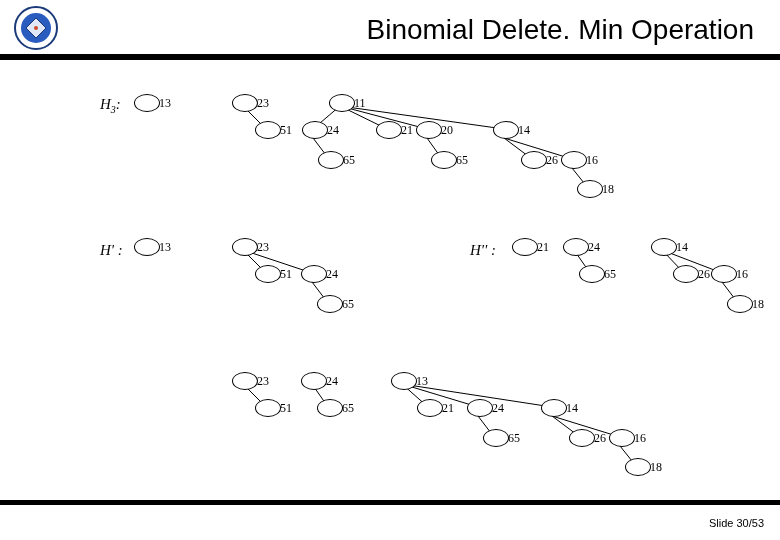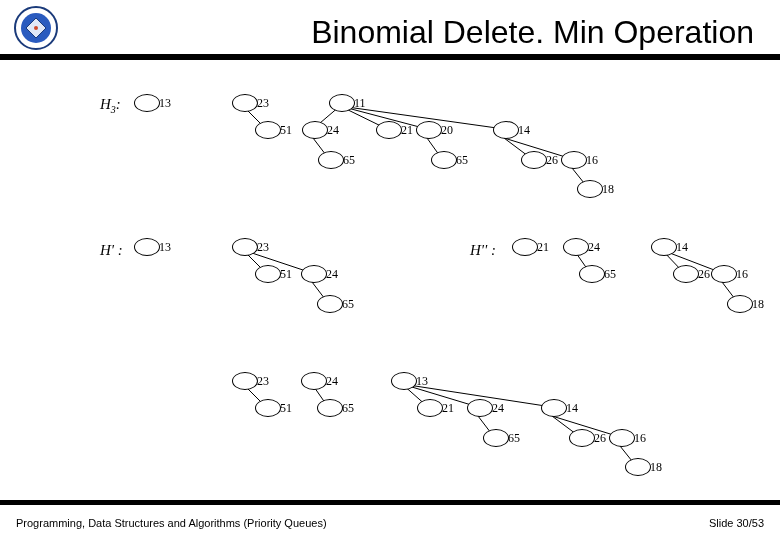--- a/index.html
+++ b/index.html
@@ -1,19 +1,19 @@
 <!DOCTYPE html>
 <html><head>
 <meta charset="utf-8">
 <style>
   * { margin:0; padding:0; box-sizing:border-box; }
   body { width:780px; height:540px; background:#fff; font-family:Arial,Helvetica,sans-serif; position:relative; overflow:hidden; }
   .header { position:relative; height:60px; border-bottom:6px solid #000; }
   .logo { position:absolute; left:14px; top:6px; width:44px; height:44px; }
-  .title { position:absolute; right:26px; top:14px; font-size:32px; color:#000; }
+  .title { position:absolute; right:26px; top:14px; font-size:28px; color:#000; }
   .canvas { position:absolute; left:12px; top:66px; width:780px; height:424px; }
   .footer { position:absolute; left:0; bottom:0; width:780px; height:40px; border-top:5px solid #000; }
   .footer-left { position:absolute; left:16px; top:12px; font-size:11px; color:#000; }
   .footer-right { position:absolute; right:16px; top:12px; font-size:11px; color:#000; }
   .lbl { position:absolute; font-style:italic; font-family:"Times New Roman",serif; font-size:15px; }
   .lbl sub { font-size:10px; font-style:italic; }
   .nd { position:absolute; width:22px; height:18px; border:1px solid #000; border-radius:50%/50%; background:#fff; font-size:12px; text-align:center; line-height:16px; font-family:"Times New Roman",serif;padding-left:24px; }
   svg.edges { position:absolute; left:0; top:0; width:780px; height:424px; }
   svg line { stroke:#000; stroke-width:1; }
 </style>
@@ -106,15 +106,14 @@
   <div class="nd" style="left:405px;top:333px">21</div>
   <div class="nd" style="left:455px;top:333px">24</div>
   <div class="nd" style="left:471px;top:363px">65</div>
   <div class="nd" style="left:529px;top:333px">14</div>
   <div class="nd" style="left:557px;top:363px">26</div>
   <div class="nd" style="left:597px;top:363px">16</div>
   <div class="nd" style="left:613px;top:392px">18</div>
 </div>
 
 <div class="footer">
-  <div class="footer-left">Programming, Data Structures and Algorithms (Priority Queues)</div>
   <div class="footer-right">Slide 30/53</div>
 </div>
 
 </body></html>

